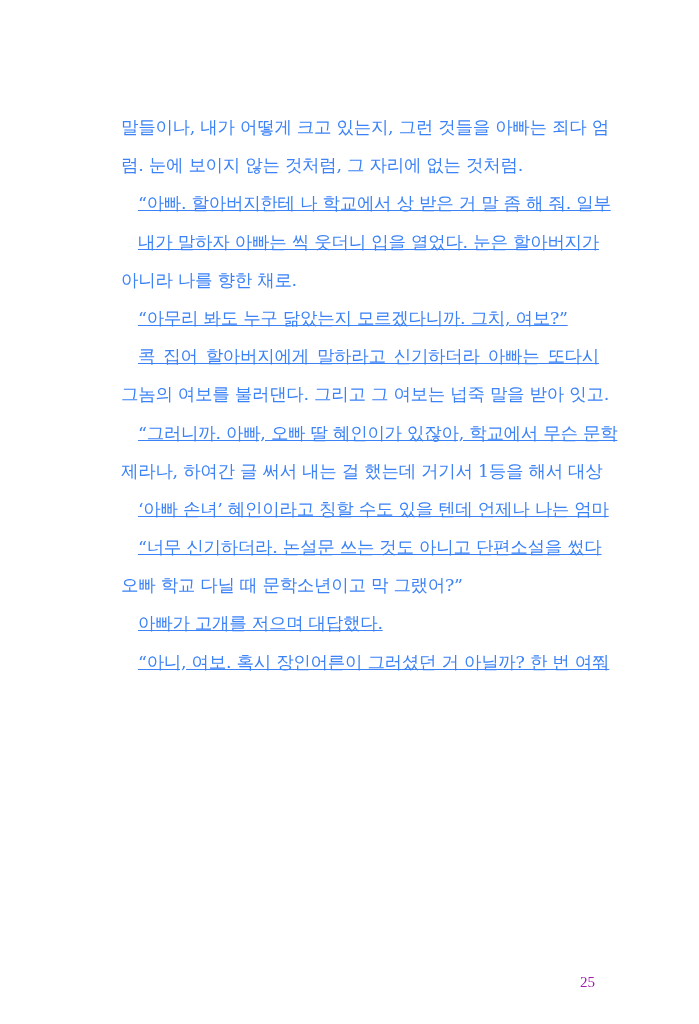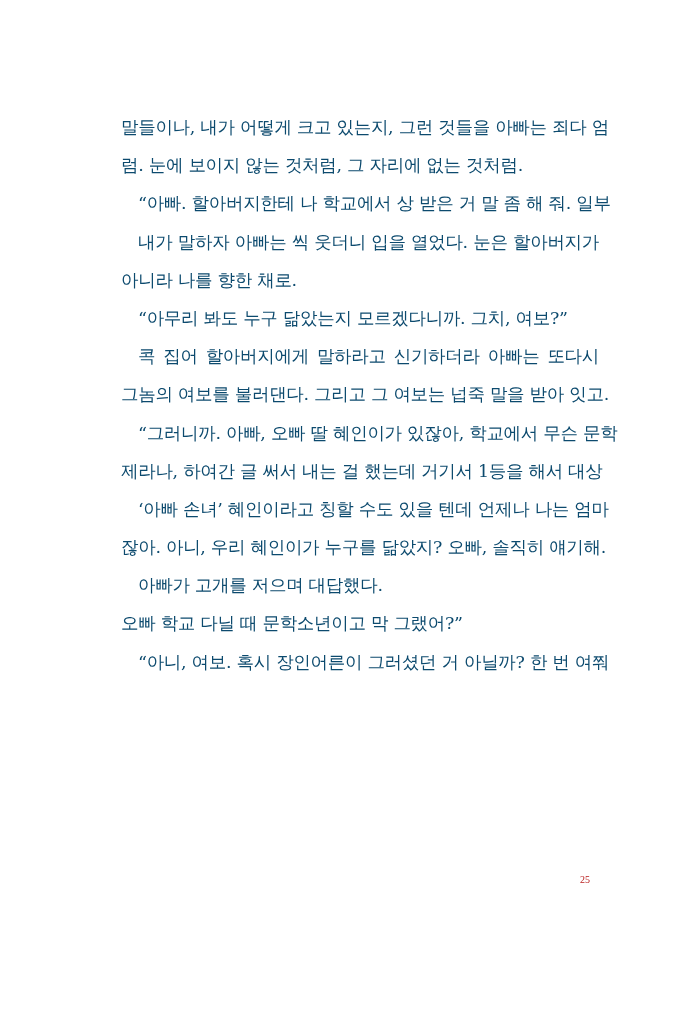--- a/index.html
+++ b/index.html
@@ -3,49 +3,49 @@
 <meta charset="utf-8">
 <style>
   html, body { margin: 0; padding: 0; background: #ffffff; }
   body { width: 699px; height: 1024px; position: relative; overflow: hidden; }
   .page {
     position: absolute; left: 0; top: 0; width: 699px; height: 1024px; background: #ffffff;
   }
   .text-block {
     position: absolute; left: 121px; top: 108px; width: 478px;
     font-family: "DejaVu Serif", "Liberation Serif", serif;
-    font-size: 17.5px; color: #0c4a6e; letter-spacing: -0.3px;
+    font-size: 17.5px; color: #3b82f6; letter-spacing: -0.3px;
   }
   .line {
     height: 38.2px; line-height: 38.2px; white-space: nowrap;
     text-align: justify; text-align-last: justify;
   }
   .line.last { text-align-last: left; }
-  .line.indent { padding-left: 17px; }
+  .line.indent { padding-left: 17px; text-decoration: underline; }
   .page-number {
-    position: absolute; left: 580px; top: 874px;
+    position: absolute; left: 580px; top: 974px;
     font-family: "Liberation Serif", "DejaVu Serif", serif;
-    font-size: 10px; color: #b91c1c;
+    font-size: 15px; color: #a21caf;
   }
 </style>
 </head>
 <body>
 
 <div class="page">
   <div class="text-block">
     <div class="line">말들이나, 내가 어떻게 크고 있는지, 그런 것들을 아빠는 죄다 엄</div>
     <div class="line last">럼. 눈에 보이지 않는 것처럼, 그 자리에 없는 것처럼.</div>
     <div class="line indent">“아빠. 할아버지한테 나 학교에서 상 받은 거 말 좀 해 줘. 일부</div>
     <div class="line indent">내가 말하자 아빠는 씩 웃더니 입을 열었다. 눈은 할아버지가</div>
     <div class="line last">아니라 나를 향한 채로.</div>
     <div class="line indent last">“아무리 봐도 누구 닮았는지 모르겠다니까. 그치, 여보?”</div>
     <div class="line indent">콕 집어 할아버지에게 말하라고 신기하더라 아빠는 또다시</div>
     <div class="line last">그놈의 여보를 불러댄다. 그리고 그 여보는 넙죽 말을 받아 잇고.</div>
     <div class="line indent">“그러니까. 아빠, 오빠 딸 혜인이가 있잖아, 학교에서 무슨 문학</div>
     <div class="line">제라나, 하여간 글 써서 내는 걸 했는데 거기서 1등을 해서 대상</div>
     <div class="line indent">‘아빠 손녀’ 혜인이라고 칭할 수도 있을 텐데 언제나 나는 엄마</div>
-    <div class="line">잖아. 아니, 우리 혜인이가 누구를 닮았지? 오빠, 솔직히 얘기해.</div>
+    <div class="line indent">“너무 신기하더라. 논설문 쓰는 것도 아니고 단편소설을 썼다</div>
+    <div class="line last">오빠 학교 다닐 때 문학소년이고 막 그랬어?”</div>
     <div class="line indent last">아빠가 고개를 저으며 대답했다.</div>
-    <div class="line last">오빠 학교 다닐 때 문학소년이고 막 그랬어?”</div>
     <div class="line indent">“아니, 여보. 혹시 장인어른이 그러셨던 거 아닐까? 한 번 여쭤</div>
   </div>
   <div class="page-number">25</div>
 </div>
 
 </body></html>

